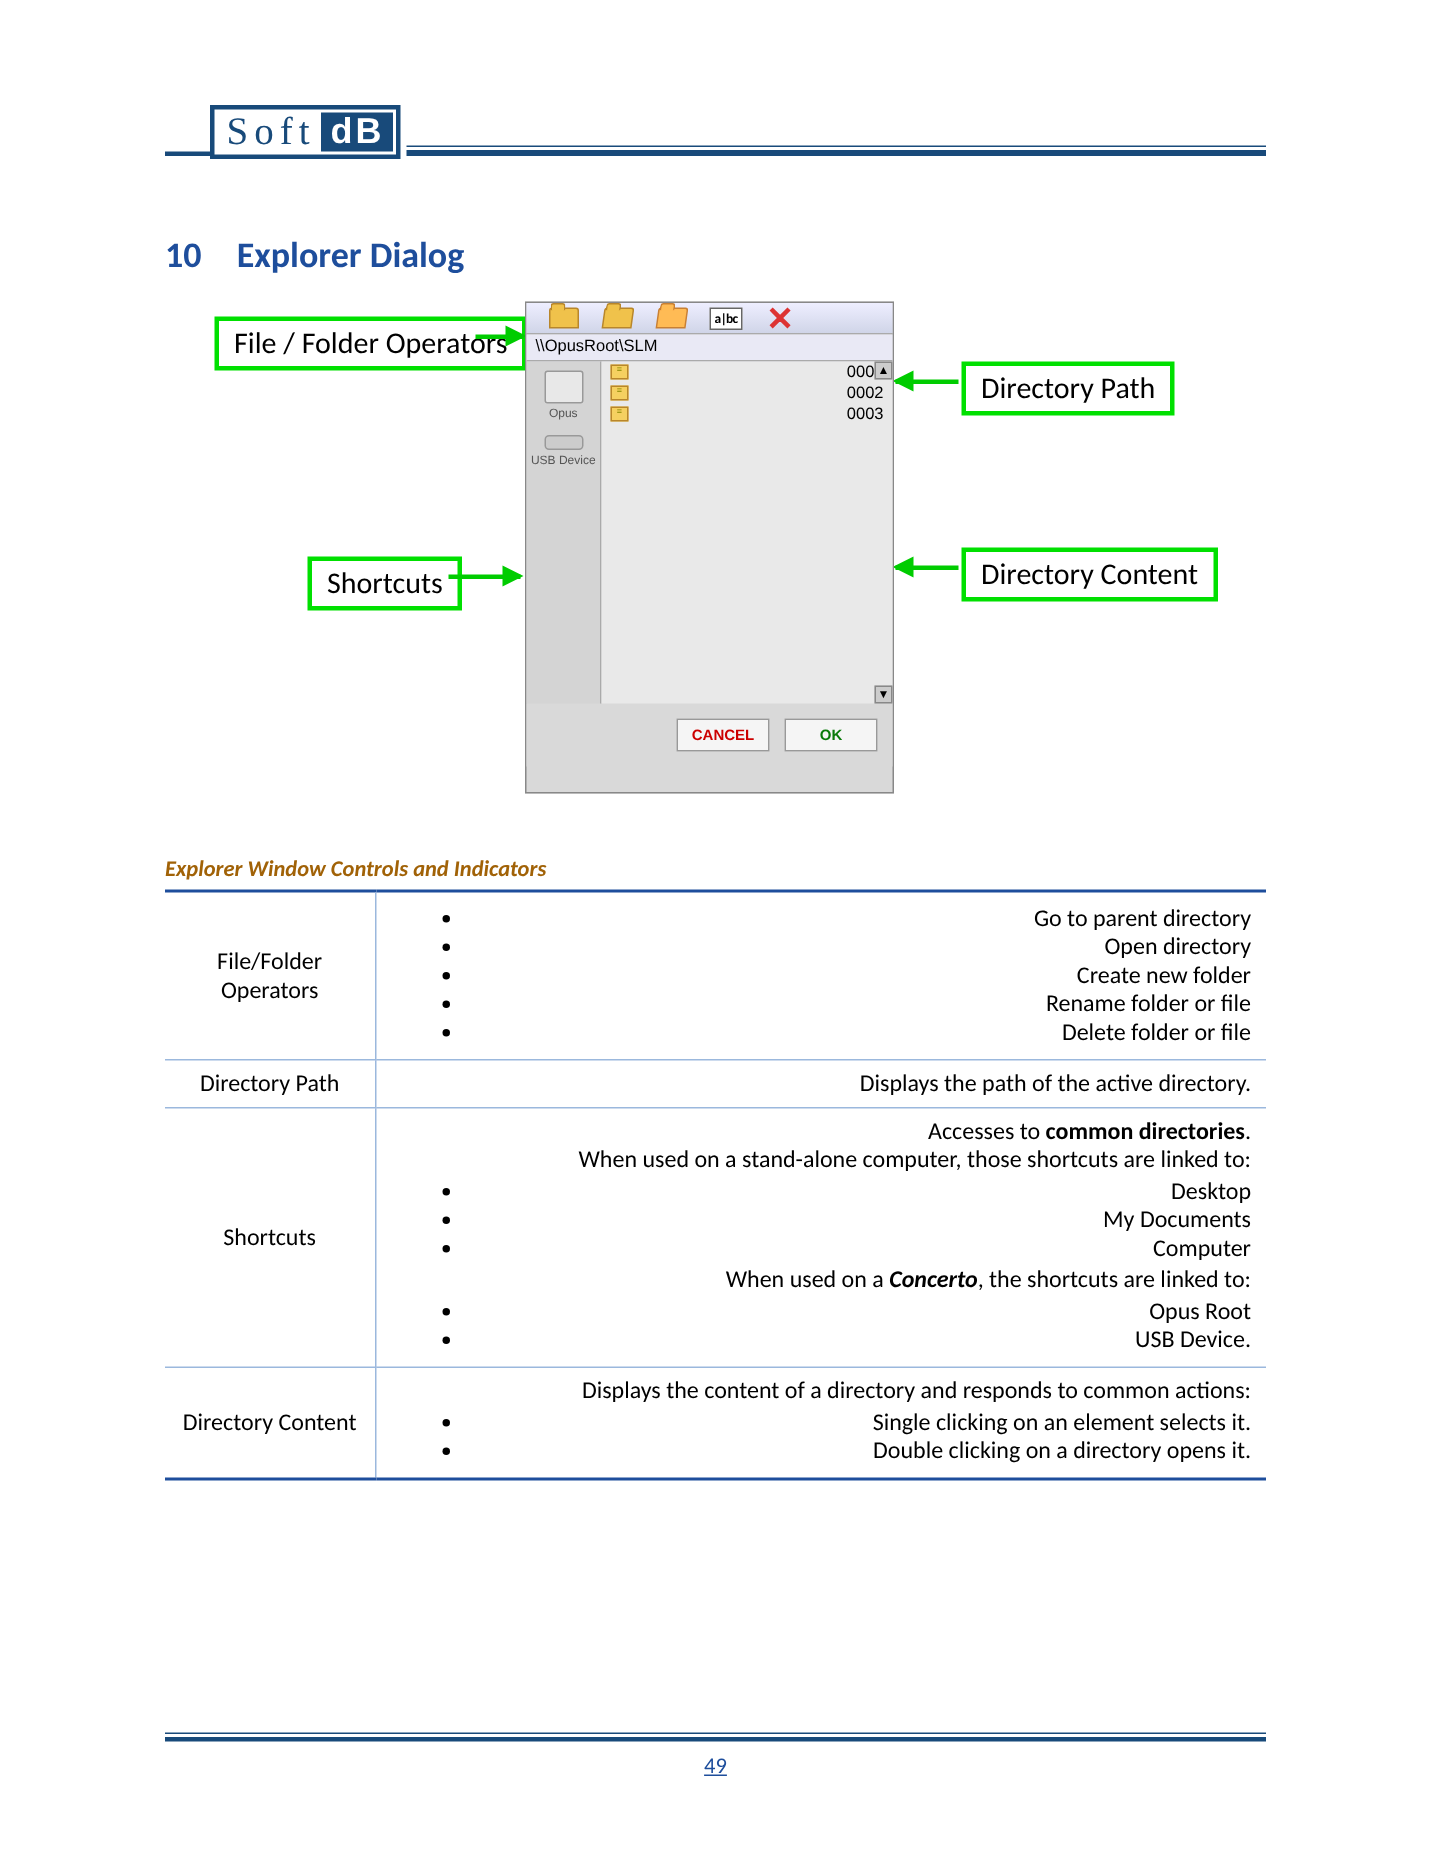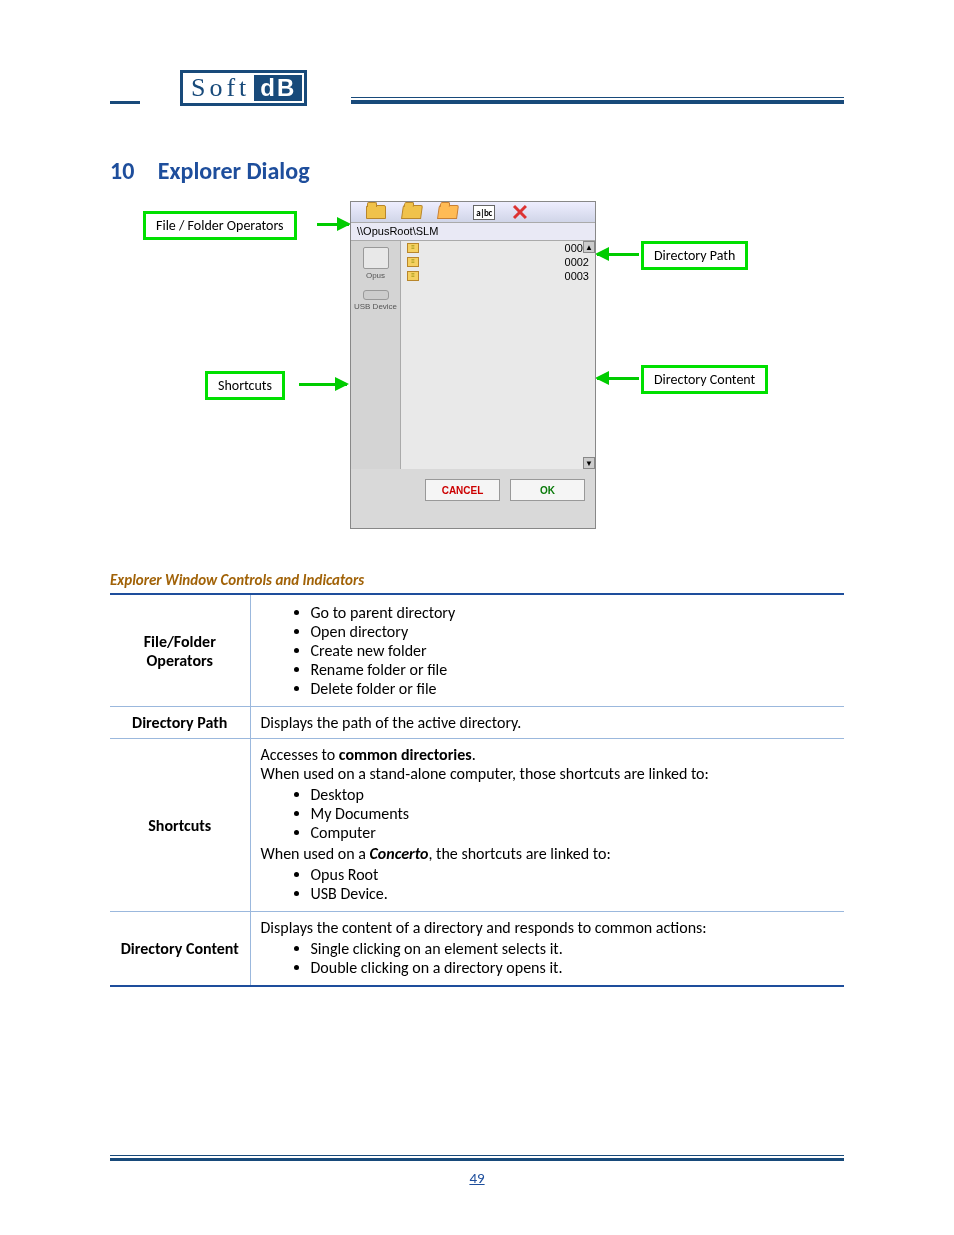--- a/index.html
+++ b/index.html
@@ -1,27 +1,27 @@
 <!DOCTYPE html>
 <html><head>
 <meta charset="utf-8">
 <style>
   * { box-sizing: border-box; margin: 0; padding: 0; }
   body { background: #fff; font-family: Calibri, Arial, sans-serif; color: #000; }
   .page { width: 954px; height: 1235px; margin: 0 auto; position: relative; padding: 70px 110px 60px 110px; }
-  .logo-row { display: flex; align-items: flex-end; margin-bottom: 50px; gap: 40px; }
+  .logo-row { display: flex; align-items: flex-end; margin-bottom: 50px; }
   .logo-pre { width: 30px; height: 3px; background: #184a7a; margin-bottom: 2px; }
   .logo-box { border: 3px solid #184a7a; display: flex; align-items: center; padding: 2px; height: 36px; }
   .logo-soft { font-size: 26px; letter-spacing: 4px; color: #184a7a; padding: 0 4px 0 6px; font-family: "Times New Roman", serif; }
   .logo-db { background: #184a7a; color: #fff; font-weight: bold; font-size: 24px; padding: 0 6px; letter-spacing: 2px; font-family: Arial, sans-serif; height: 100%; display: flex; align-items: center; }
   .logo-line { flex: 1; border-bottom: 4px solid #184a7a; border-top: 1px solid #184a7a; height: 7px; margin-left: 4px; margin-bottom: 2px; }
   .h1 { color: #1e4e9c; font-weight: bold; font-size: 24px; margin-bottom: 16px; }
   .h1-num { margin-right: 18px; }
   .diagram { position: relative; width: 700px; height: 340px; margin: 0 auto 30px auto; }
-  .callout { position: absolute; border: 3px solid #00e000; background: #fff; padding: 3px 10px; font-size: 14px; }
+  .callout { position: absolute; border: 3px solid #00e000; background: #fff; padding: 3px 10px; font-size: 20px; }
   .arrow-r, .arrow-l { position: absolute; height: 3px; background: #00cc00; }
   .arrow-r::after { content: ""; position: absolute; right: -2px; top: -6px; border-left: 14px solid #00cc00; border-top: 7px solid transparent; border-bottom: 7px solid transparent; }
   .arrow-l::after { content: ""; position: absolute; left: -2px; top: -6px; border-right: 14px solid #00cc00; border-top: 7px solid transparent; border-bottom: 7px solid transparent; }
   .window { position: absolute; left: 223px; top: 0; width: 246px; height: 328px; background: #d9d9d9; border: 1px solid #888; }
   .toolbar { background: linear-gradient(#eef, #d0d5e8); height: 21px; display: flex; align-items: center; gap: 14px; padding: 0 14px; border-bottom: 1px solid #aaa; }
   .tb-ic { width: 22px; height: 20px; display: flex; align-items: center; justify-content: center; font-size: 16px; }
   .folder-ic { width: 20px; height: 14px; background: #f0c24b; border: 1px solid #b8862b; border-radius: 2px 2px 0 0; position: relative; }
   .folder-ic::before { content: ""; position: absolute; top: -4px; left: 0; width: 8px; height: 4px; background: #f0c24b; border: 1px solid #b8862b; border-bottom: none; border-radius: 2px 2px 0 0; }
   .folder-open { transform: skewX(-8deg); }
   .abc { font-size: 9px; font-weight: bold; border: 1px solid #666; padding: 1px 2px; background: #fff; letter-spacing: -0.5px; }
@@ -31,29 +31,29 @@
   .sidebar { width: 50px; background: #d4d4d4; display: flex; flex-direction: column; align-items: center; padding-top: 6px; border-right: 1px solid #aaa; }
   .sc-item { display: flex; flex-direction: column; align-items: center; font-size: 8px; color: #555; font-family: Tahoma, sans-serif; gap: 2px; }
   .sc-ic { width: 26px; height: 22px; background: #e8e8e8; border: 1px solid #999; border-radius: 2px; }
   .sc-usb { width: 26px; height: 10px; background: #ccc; border: 1px solid #999; border-radius: 3px; margin-top: 10px; }
   .content { flex: 1; background: #e9e9e9; position: relative; }
   .file-item { display: flex; align-items: center; gap: 4px; font-size: 11px; padding: 1px 6px; font-family: Tahoma, sans-serif; justify-content: space-between; }
   .file-ic { width: 12px; height: 10px; background: #f5d060; border: 1px solid #b8862b; font-size: 6px; line-height: 6px; color: #880; text-align: center; }
   .scroll-up, .scroll-dn { position: absolute; right: 0; width: 12px; height: 12px; background: #ccc; border: 1px solid #888; font-size: 8px; text-align: center; line-height: 10px; }
   .scroll-up { top: 0; } .scroll-dn { bottom: 0; }
   .wfoot { height: 42px; display: flex; justify-content: flex-end; align-items: center; gap: 10px; padding: 0 10px; background: #d9d9d9; }
-  .btn { width: 75px; height: 22px; background: #f5f5f5; border: 1px solid #999; font-size: 10px; font-weight: bold; display: flex; align-items: center; justify-content: center; font-family: Tahoma, sans-serif; }
+  .btn { width: 62px; height: 22px; background: #f5f5f5; border: 1px solid #999; font-size: 10px; font-weight: bold; display: flex; align-items: center; justify-content: center; font-family: Tahoma, sans-serif; }
   .btn.cancel { color: #cc0000; }
   .btn.ok { color: #0a7a0a; }
   .subhead { color: #a16207; font-weight: bold; font-style: italic; font-size: 15px; margin-bottom: 4px; }
   table.desc { width: 100%; border-collapse: collapse; font-size: 16px; }
-  table.desc td { border-top: 1px solid #9bb8dd; border-bottom: 1px solid #9bb8dd; padding: 6px 10px; vertical-align: middle; }
+  table.desc td { border-top: 1px solid #9bb8dd; border-bottom: 1px solid #9bb8dd; padding: 6px 10px; vertical-align: middle; text-align: right; }
   table.desc tr:first-child td { border-top: 2px solid #1e4e9c; }
   table.desc tr:last-child td { border-bottom: 2px solid #1e4e9c; }
-  table.desc td:first-child { width: 140px; font-weight: bold; text-align: center; border-right: 1px solid #9bb8dd; }
+  table.desc td:first-child { width: 140px; font-weight: normal; text-align: center; border-right: 1px solid #9bb8dd; }
   table.desc ul { list-style: disc; padding-left: 50px; margin: 2px 0; }
   .footer-rule { position: absolute; left: 110px; right: 110px; bottom: 74px; border-top: 1px solid #184a7a; border-bottom: 3px solid #184a7a; height: 6px; }
   .page-num { position: absolute; left: 0; right: 0; bottom: 48px; text-align: center; color: #1e4e9c; font-size: 15px; text-decoration: underline; }
 </style>
 </head>
 <body>
 
 <div class="page">
 
   <div class="logo-row">

